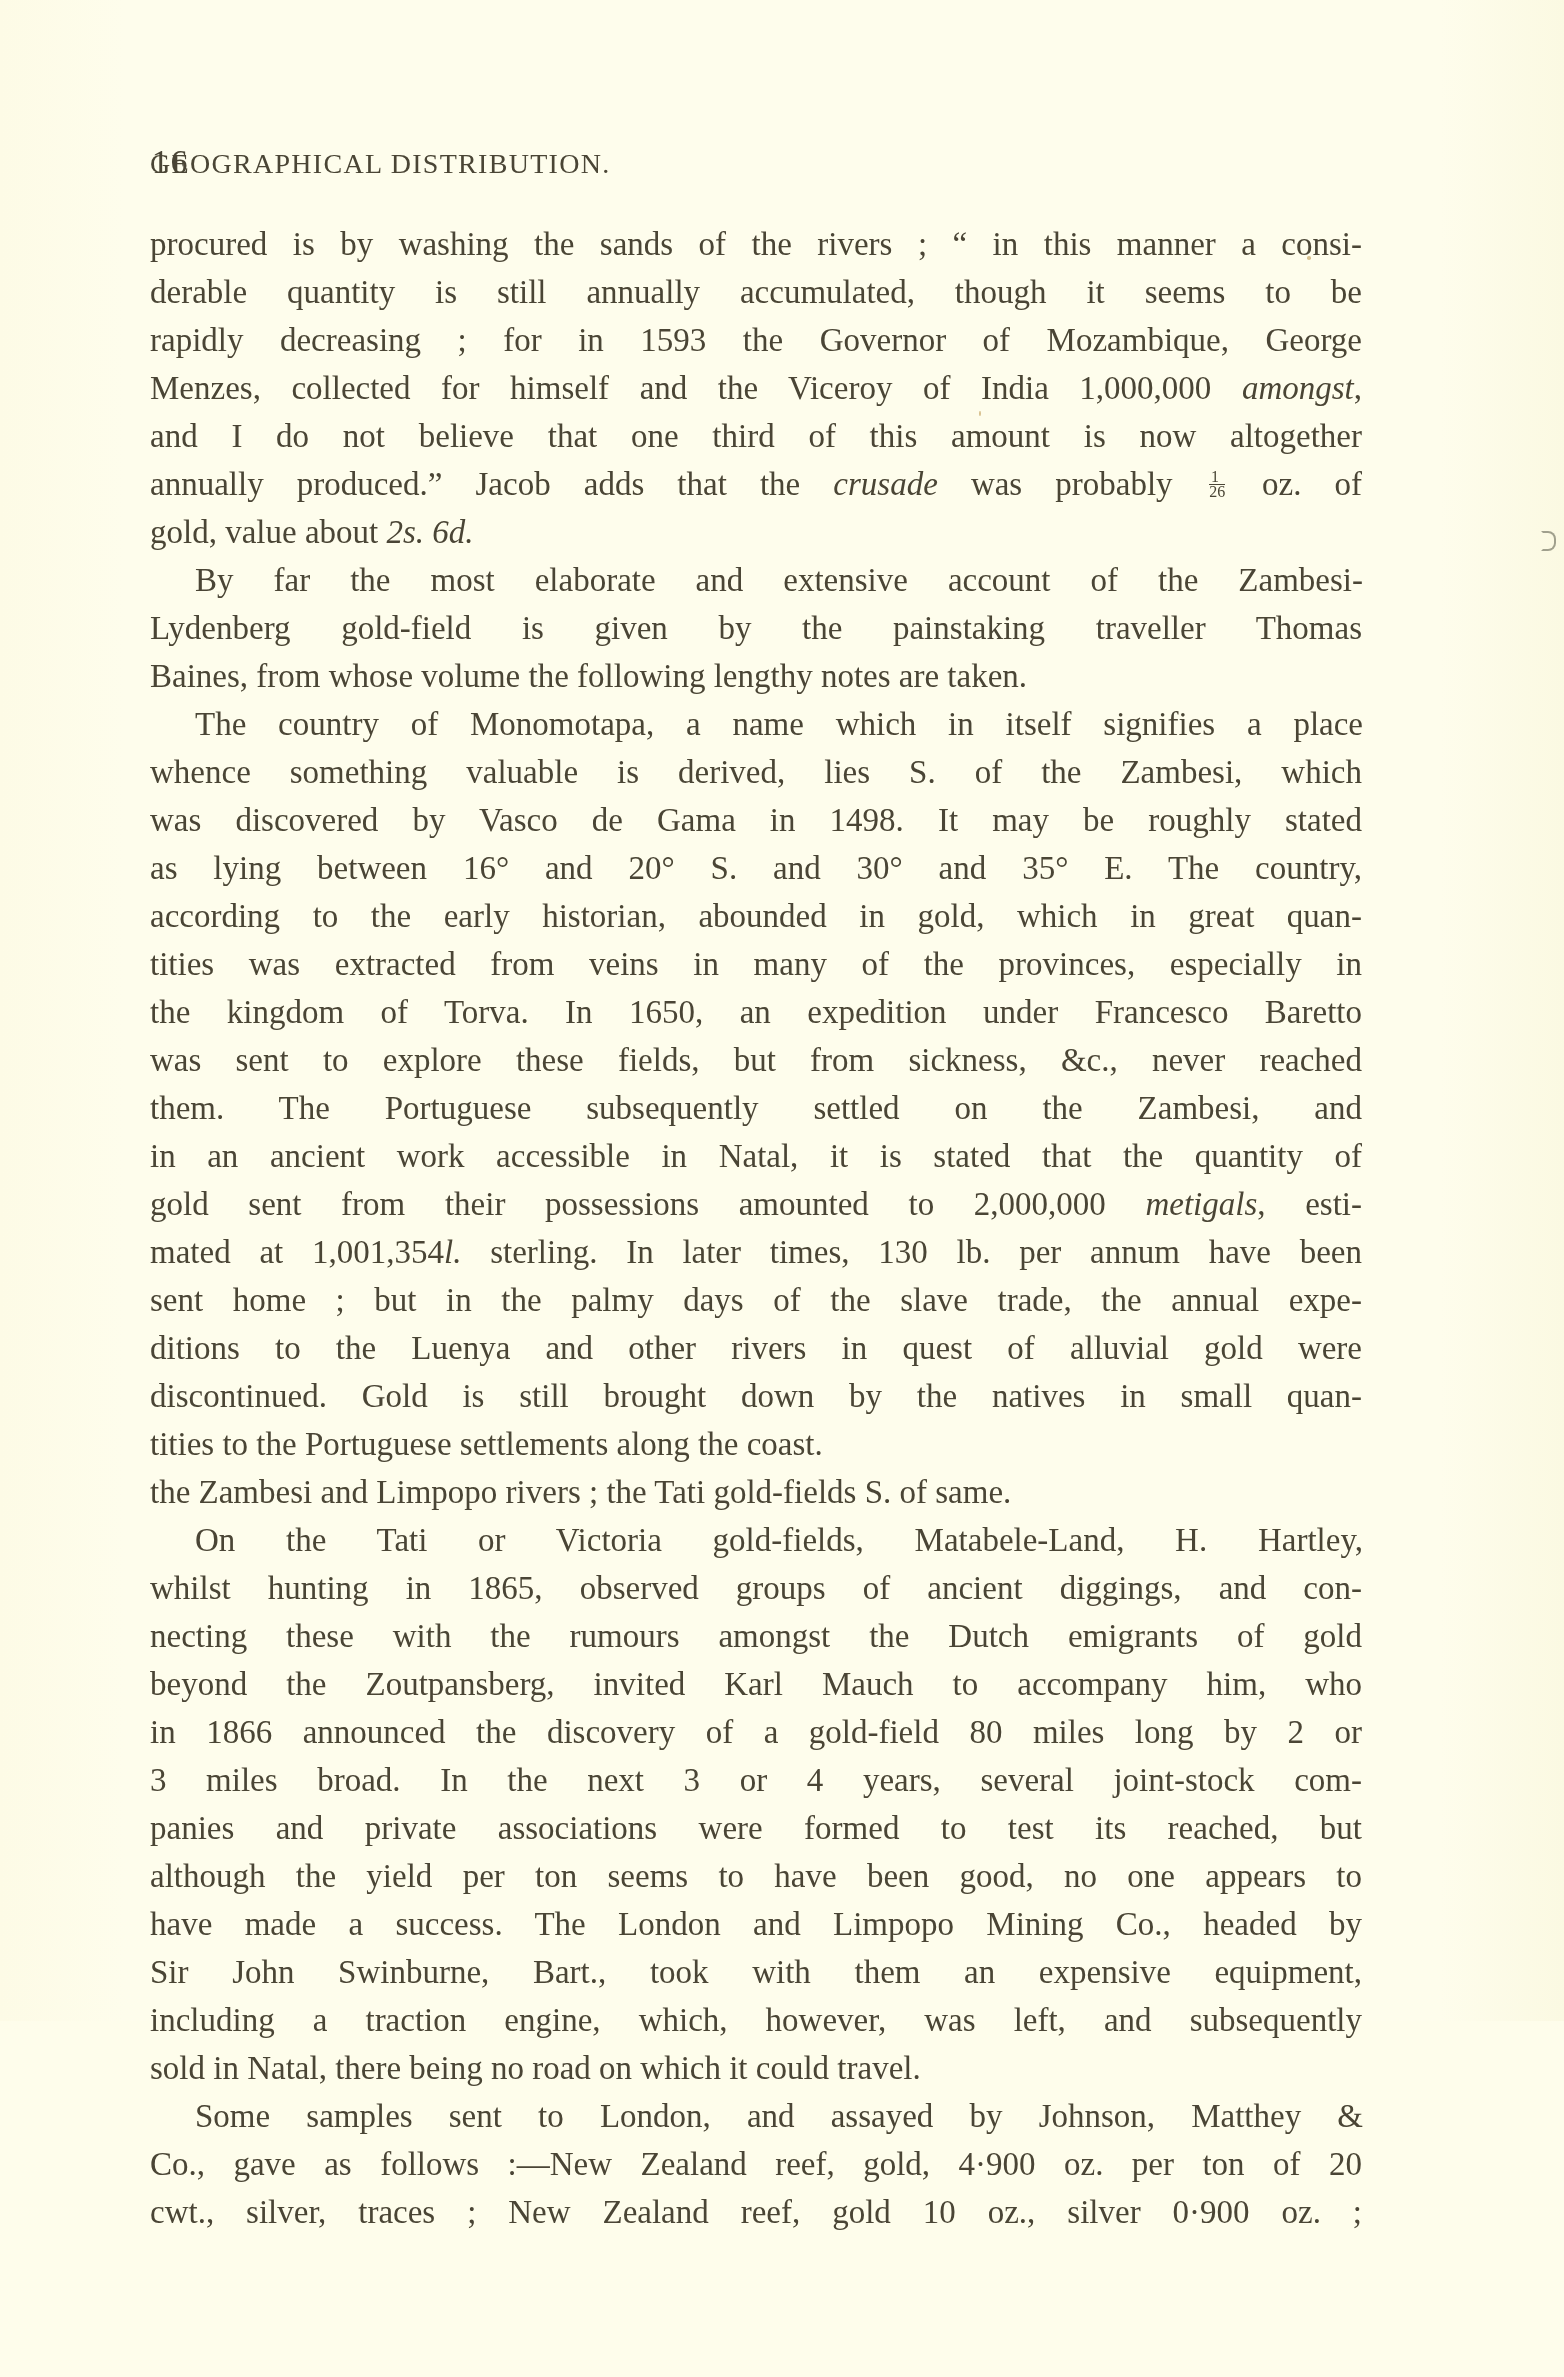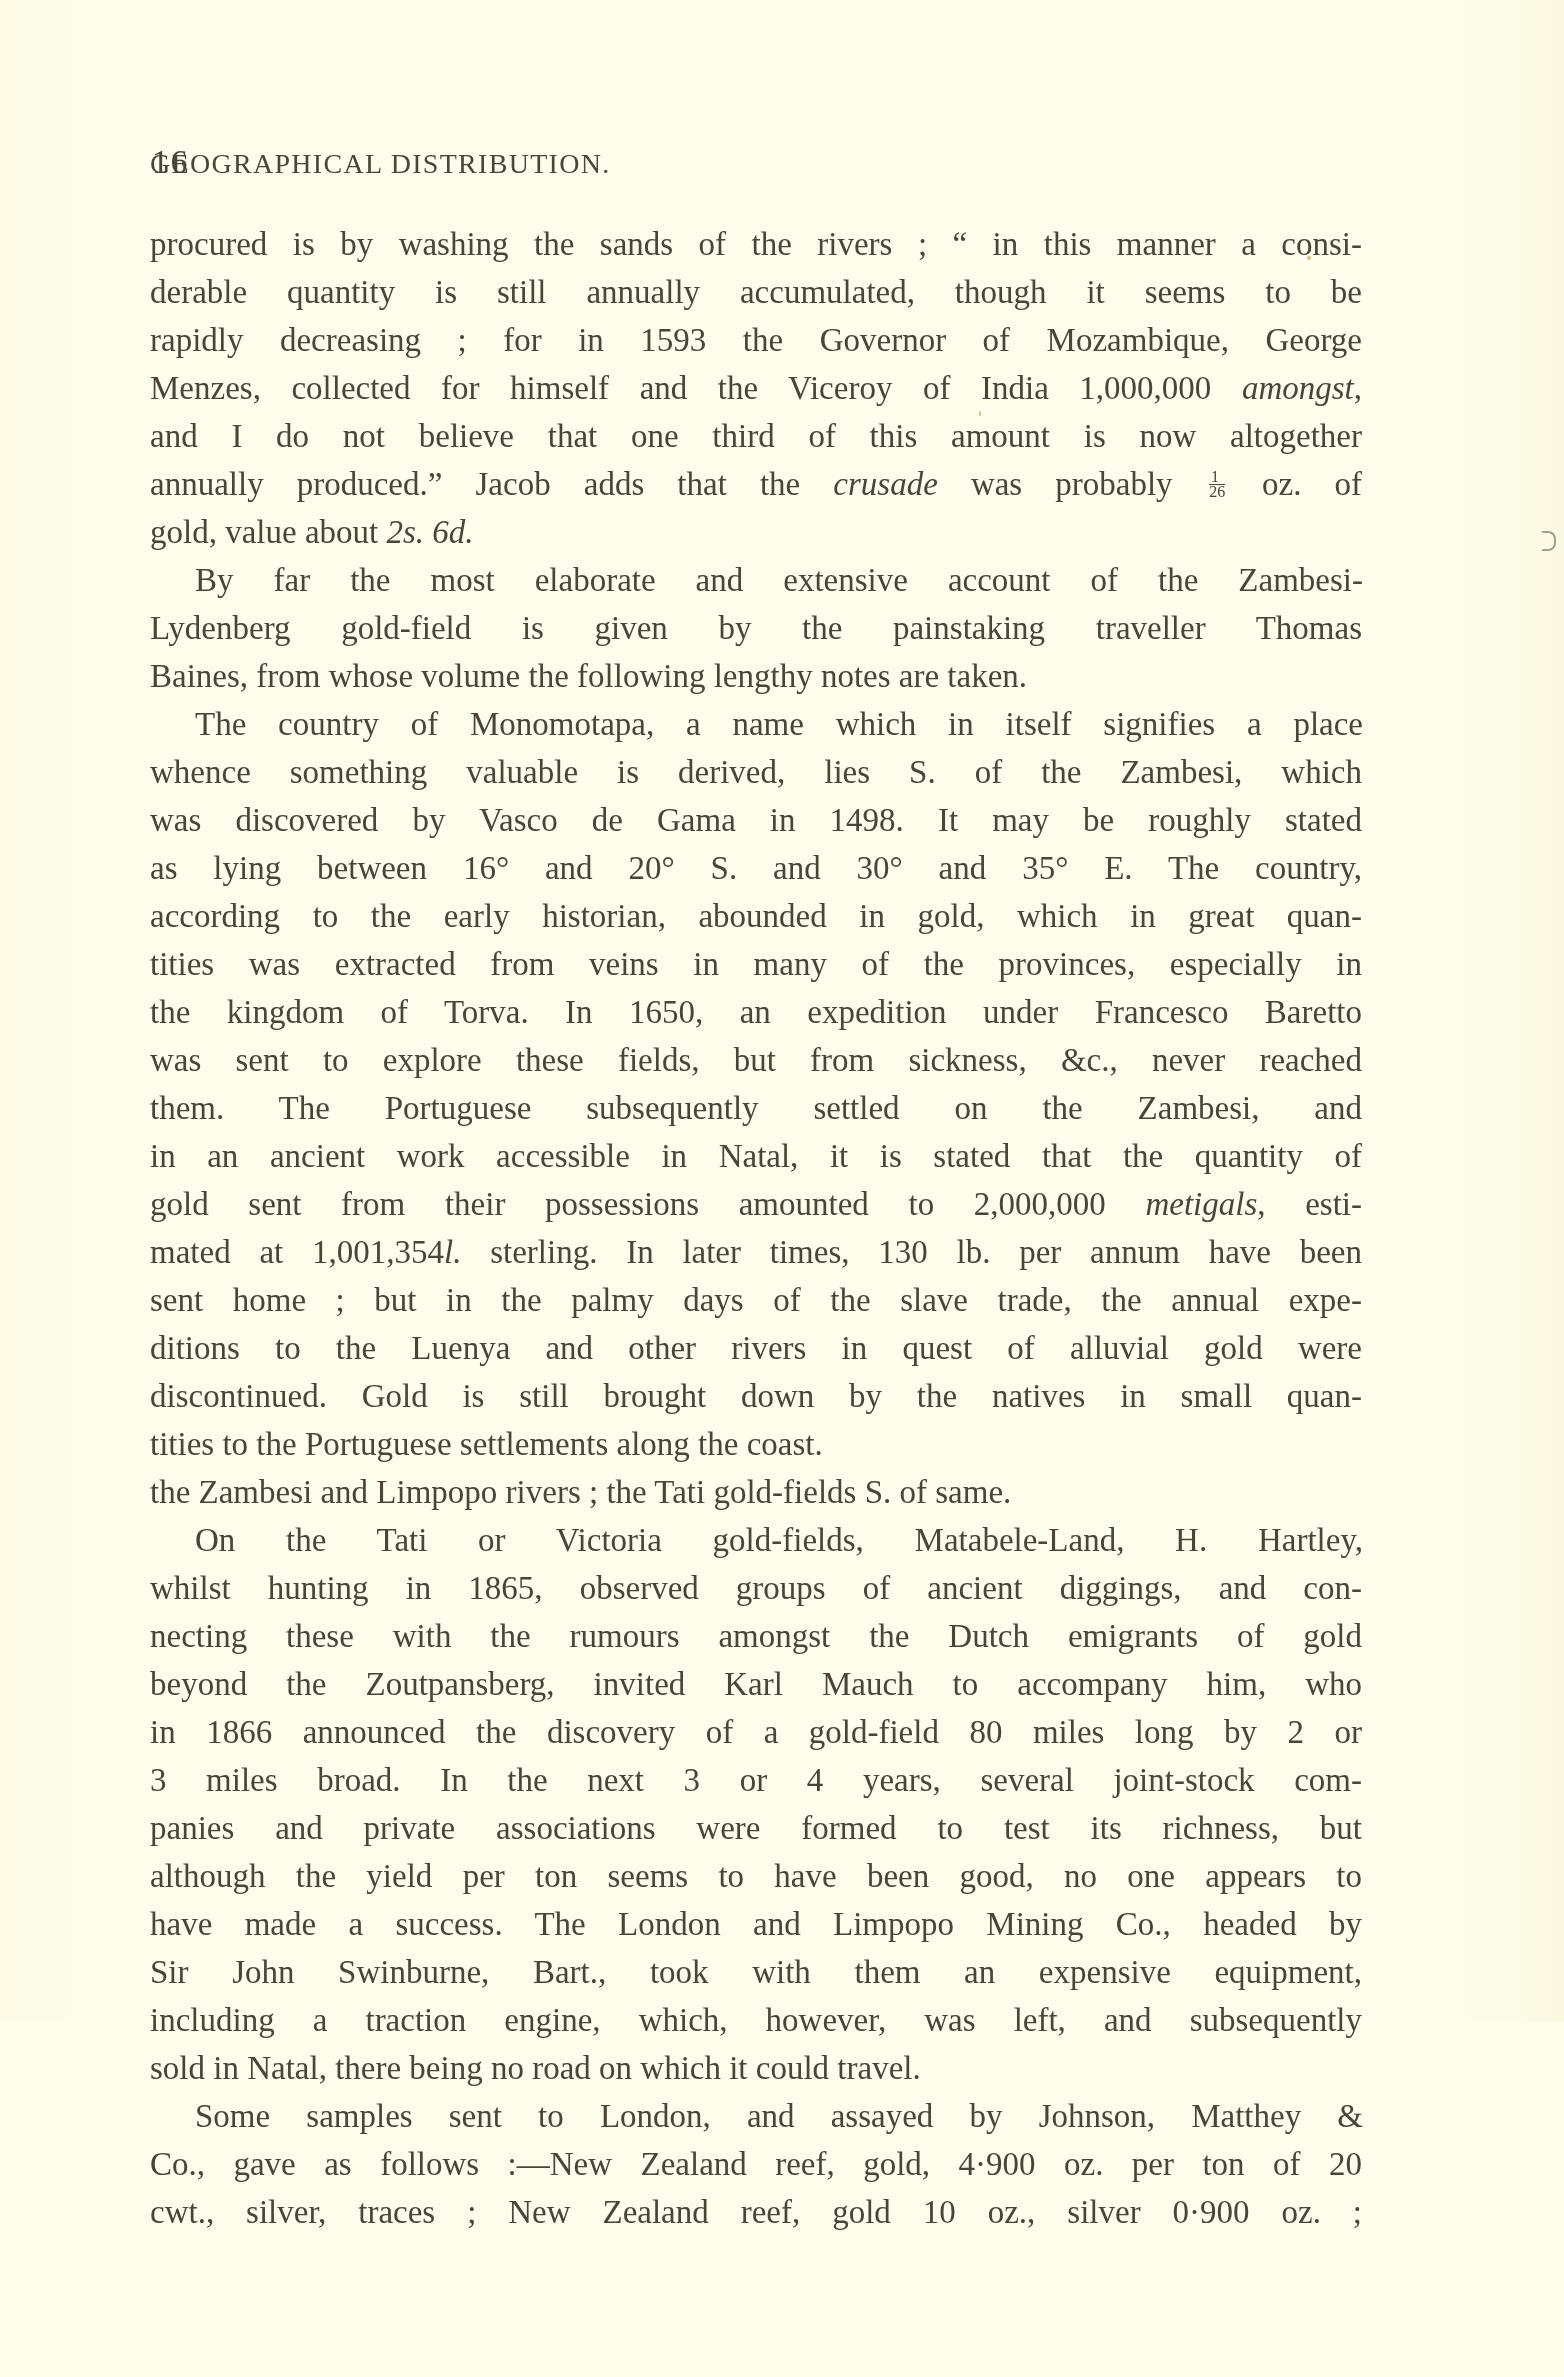--- a/index.html
+++ b/index.html
@@ -146,21 +146,21 @@
       <div>
         <div class="line last">the Zambesi and Limpopo rivers ; the Tati gold-fields S. of same.</div>
       </div>
       <div>
         <div class="line indent">On the Tati or Victoria gold-fields, Matabele-Land, H. Hartley,</div>
         <div class="line">whilst hunting in 1865, observed groups of ancient diggings, and con-</div>
         <div class="line">necting these with the rumours amongst the Dutch emigrants of gold</div>
         <div class="line">beyond the Zoutpansberg, invited Karl Mauch to accompany him, who</div>
         <div class="line">in 1866 announced the discovery of a gold-field 80 miles long by 2 or</div>
         <div class="line">3 miles broad. In the next 3 or 4 years, several joint-stock com-</div>
-        <div class="line">panies and private associations were formed to test its richness, but</div>
+        <div class="line">panies and private associations were formed to test its reached, but</div>
         <div class="line">although the yield per ton seems to have been good, no one appears to</div>
         <div class="line">have made a success. The London and Limpopo Mining Co., headed by</div>
         <div class="line">Sir John Swinburne, Bart., took with them an expensive equipment,</div>
         <div class="line">including a traction engine, which, however, was left, and subsequently</div>
         <div class="line last">sold in Natal, there being no road on which it could travel.</div>
       </div>
       <div>
         <div class="line indent">Some samples sent to London, and assayed by Johnson, Matthey &amp;</div>
         <div class="line">Co., gave as follows :—New Zealand reef, gold, 4·900 oz. per ton of 20</div>
         <div class="line">cwt., silver, traces ; New Zealand reef, gold 10 oz., silver 0·900 oz. ;</div>

